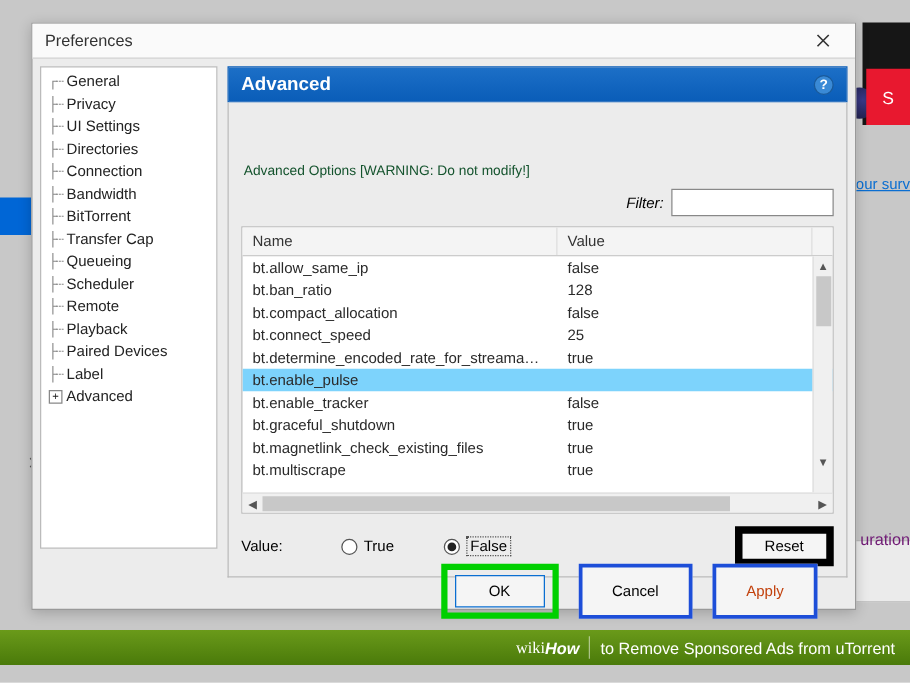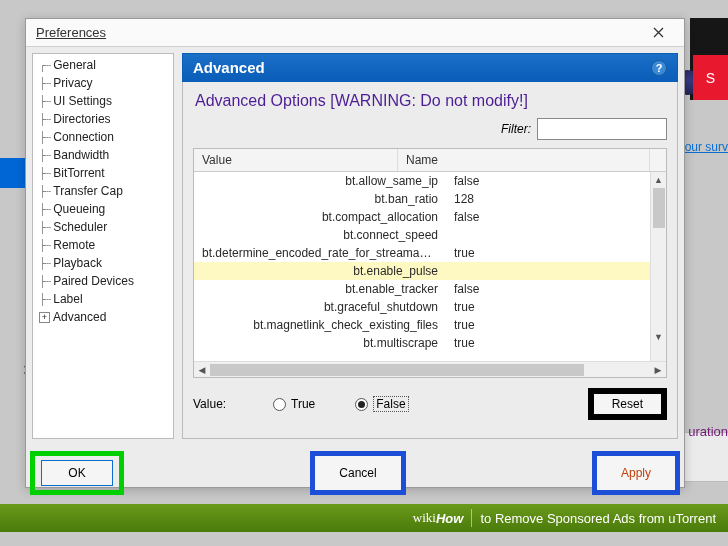--- a/index.html
+++ b/index.html
@@ -11,54 +11,54 @@
 .bg-red { position: absolute; right: 0; top: 55px; width: 35px; height: 45px; background: #e8182f; color: #fff; display: flex; align-items: center; justify-content: center; font-size: 14px; }
 .bg-dark { position: absolute; right: 0; top: 18px; width: 38px; height: 82px; background: #161616; z-index: -1; }
 .bg-circle { position: absolute; right: 28px; top: 70px; width: 25px; height: 25px; border-radius: 50%; background: radial-gradient(circle at 60% 40%, #3a3a8a, #1a1a3a); z-index: 0; }
 .bg-link { position: absolute; right: 0; top: 140px; color: #0a6ed1; text-decoration: underline; font-size: 12px; }
 .bg-uration { position: absolute; right: 0; top: 424px; color: #701a75; font-size: 13px; }
 .bg-panel { position: absolute; right: 0; top: 432px; width: 48px; height: 50px; background: #ebebeb; border: 1px solid #bbb; border-right: none; }
 
 
 .dialog { position: absolute; left: 25px; top: 18px; width: 660px; height: 470px; background: #ececec; border: 1px solid #999; box-shadow: 0 2px 10px rgba(0,0,0,0.2); z-index: 5; }
 .titlebar { height: 28px; display: flex; align-items: center; padding: 0 10px; background: #fafafa; border-bottom: 1px solid #d0d0d0; }
-.titlebar .title { flex: 1; color: #333; text-decoration: underline; }
+.titlebar .title { flex: 1; color: #333; }
 .close-btn { width: 32px; height: 22px; display: flex; align-items: center; justify-content: center; font-size: 15px; cursor: pointer; }
 
 .dialog-body { display: flex; height: 398px; }
 
 
 .sidebar { width: 142px; background: #fff; border: 1px solid #bbb; margin: 6px 0 6px 6px; overflow: auto; padding: 2px 0; }
 .tree-item { display: flex; align-items: center; height: 18px; padding-left: 6px; font-size: 12px; color: #222; cursor: pointer; }
 .tree-connector { color: #888; font-family: monospace; font-size: 11px; margin-right: 3px; letter-spacing: -1px; }
 .tree-expand { display: inline-flex; align-items: center; justify-content: center; width: 11px; height: 11px; border: 1px solid #888; font-size: 9px; line-height: 1; margin-right: 3px; background: #fff; }
 
 
 .main { flex: 1; margin: 6px 6px 6px 8px; display: flex; flex-direction: column; }
 .section-header { background: linear-gradient(#1c6fc7, #0a5db8); color: #fff; padding: 5px 10px; font-size: 15px; font-weight: 600; display: flex; justify-content: space-between; align-items: center; border: 1px solid #0a5db8; }
 .help-icon { width: 16px; height: 16px; border-radius: 50%; background: #3a8ad6; color: #fff; display: flex; align-items: center; justify-content: center; font-size: 11px; border: 1px solid #1a5a9a; }
 
 .content-box { border: 1px solid #bbb; border-top: none; background: #ececec; flex: 1; padding: 8px 10px; display: flex; flex-direction: column; }
-.warning { font-size: 16px; color: #4c1d95; padding: 2px 0 8px 2px; }
+.warning { font-size: 11px; color: #14532d; padding: 2px 0 8px 2px; margin-top: 39px; }
 .filter-row { display: flex; justify-content: flex-end; align-items: center; gap: 6px; margin-bottom: 8px; }
 .filter-row label { font-size: 12px; font-style: italic; }
 .filter-input { width: 130px; height: 22px; border: 1px solid #888; padding: 0 4px; font-size: 12px; }
 
 .table-wrap { border: 1px solid #bbb; background: #fff; height: 230px; display: flex; flex-direction: column; }
 .table-head { display: flex; background: #f4f4f4; border-bottom: 1px solid #ccc; }
 .th { padding: 4px 8px; font-size: 12px; color: #333; border-right: 1px solid #ddd; }
 .th.name { width: 252px; }
 .th.value { flex: 1; }
 .th.scroll { width: 16px; border-right: none; }
 
 .table-body { flex: 1; overflow: hidden; position: relative; }
 .trow { display: flex; height: 18px; align-items: center; font-size: 12px; color: #2a2a2a; }
-.trow.selected { background: #fef9c3; }
+.trow.selected { background: #7dd3fc; }
 .td { padding: 0 8px; overflow: hidden; white-space: nowrap; text-overflow: ellipsis; }
-.td.name { width: 252px; text-align: right; }
+.td.name { width: 252px; }
 .td.value { flex: 1; }
 .vscroll { position: absolute; right: 0; top: 0; width: 16px; height: 100%; background: #f0f0f0; border-left: 1px solid #ddd; }
 .vscroll-up { position: absolute; top: 0; width: 100%; height: 16px; display: flex; align-items: center; justify-content: center; font-size: 9px; color: #555; }
 .vscroll-down { position: absolute; bottom: 16px; width: 100%; height: 16px; display: flex; align-items: center; justify-content: center; font-size: 9px; color: #555; }
 .vscroll-thumb { position: absolute; top: 16px; width: 12px; left: 2px; height: 40px; background: #c8c8c8; }
 
 .hscroll { height: 16px; background: #f0f0f0; border-top: 1px solid #ddd; display: flex; }
 .hscroll-left, .hscroll-right { width: 16px; display: flex; align-items: center; justify-content: center; font-size: 9px; color: #555; }
 .hscroll-track { flex: 1; position: relative; }
 .hscroll-thumb { position: absolute; left: 0; top: 2px; height: 12px; width: 85%; background: #c8c8c8; }
@@ -66,22 +66,22 @@
 .value-row { display: flex; align-items: center; margin-top: 10px; gap: 20px; }
 .value-row .lbl { font-size: 12px; width: 60px; }
 .radio-group { display: flex; gap: 40px; }
 .radio-opt { display: flex; align-items: center; gap: 5px; font-size: 12px; }
 .radio { width: 13px; height: 13px; border: 1px solid #555; border-radius: 50%; display: flex; align-items: center; justify-content: center; background: #fff; }
 .radio.checked::after { content: ''; width: 7px; height: 7px; background: #222; border-radius: 50%; }
 .focused-label { border: 1px dotted #555; padding: 0 2px; }
 .reset-btn { margin-left: auto; padding: 3px 18px; background: #f5f5f5; border: 6px solid #000000; font-size: 12px; cursor: pointer; }
 
 
-.button-row { display: flex; justify-content: space-between; gap: 2px; padding: 6px 4px 10px; }
-.btn { padding: 5px 24px; font-size: 12px; border: 5px solid #1d4ed8; background: #f5f5f5; cursor: pointer; min-width: 72px; }
+.button-row { display: flex; justify-content: flex-end; gap: 16px; padding: 6px 30px 10px; }
+.btn { padding: 5px 24px; font-size: 12px; border: 3px solid #1d4ed8; background: #f5f5f5; cursor: pointer; min-width: 72px; }
 .btn.disabled { color: #c2410c; cursor: default; }
 .ok-highlight { border: 5px solid #00d000; padding: 4px 6px; }
 .ok-highlight .btn { border: 1px solid #0a6ed1; }
 
 
 .footer { position: absolute; left: 0; bottom: 14px; width: 100%; height: 28px; background: linear-gradient(#6a9a1a, #4a7a0a); color: #fff; display: flex; align-items: center; justify-content: flex-end; padding-right: 12px; font-size: 13px; z-index: 10; }
 .footer .wiki { font-family: Georgia, serif; }
 .footer .how { font-weight: bold; font-style: italic; }
 .footer .divider { width: 1px; height: 18px; background: rgba(255,255,255,0.5); margin: 0 8px; }
 </style>
@@ -178,39 +178,40 @@
       </div>
       <div class="content-box">
         <div class="warning">Advanced Options [WARNING: Do not modify!]</div>
         <div class="filter-row">
           <label>Filter:</label>
           <input class="filter-input" value="" style="">
         </div>
 
         <div class="table-wrap">
           <div class="table-head">
+            <div class="th name">Name</div>
             <div class="th value">Value</div>
-            <div class="th name">Name</div>
             <div class="th scroll"></div>
           </div>
           <div class="table-body" id="table-body">
             <div class="trow">
                 <div class="td name">bt.allow_same_ip</div>
                 <div class="td value">false</div>
               </div>
               <div class="trow">
                 <div class="td name">bt.ban_ratio</div>
                 <div class="td value">128</div>
               </div>
               <div class="trow">
                 <div class="td name">bt.compact_allocation</div>
                 <div class="td value">false</div>
               </div>
               <div class="trow">
                 <div class="td name">bt.connect_speed</div>
+                <div class="td value">25</div>
               </div>
               <div class="trow">
                 <div class="td name">bt.determine_encoded_rate_for_streamables</div>
                 <div class="td value">true</div>
               </div>
               <div class="trow selected">
                 <div class="td name">bt.enable_pulse</div>
               </div>
               <div class="trow">
                 <div class="td name">bt.enable_tracker</div>

